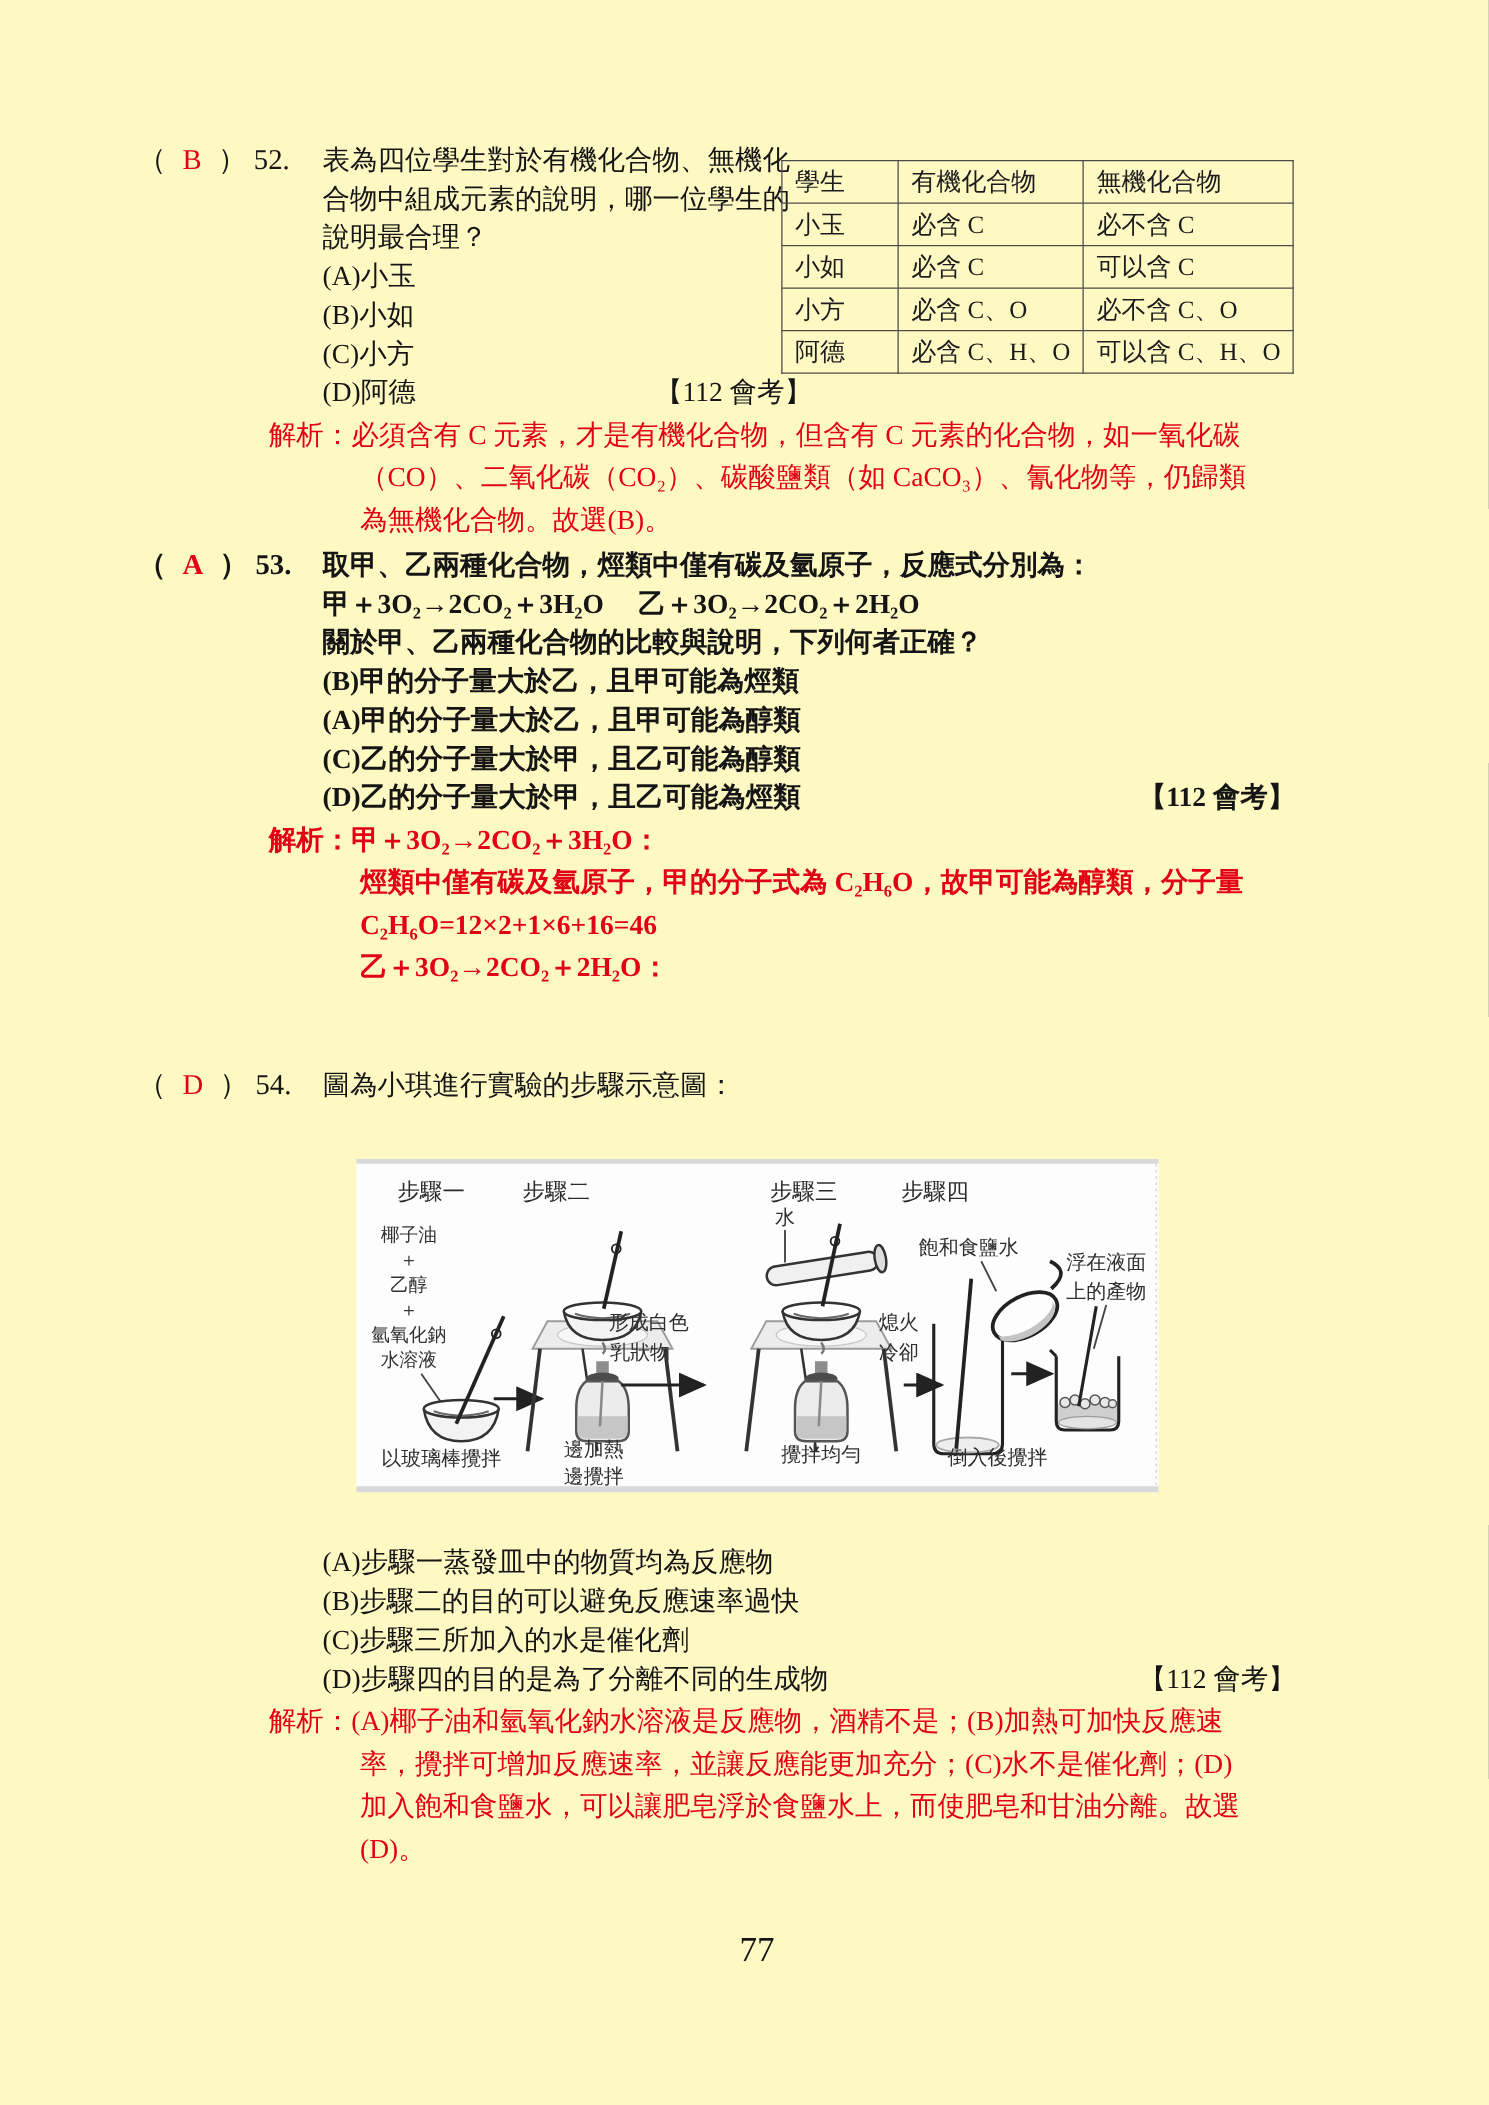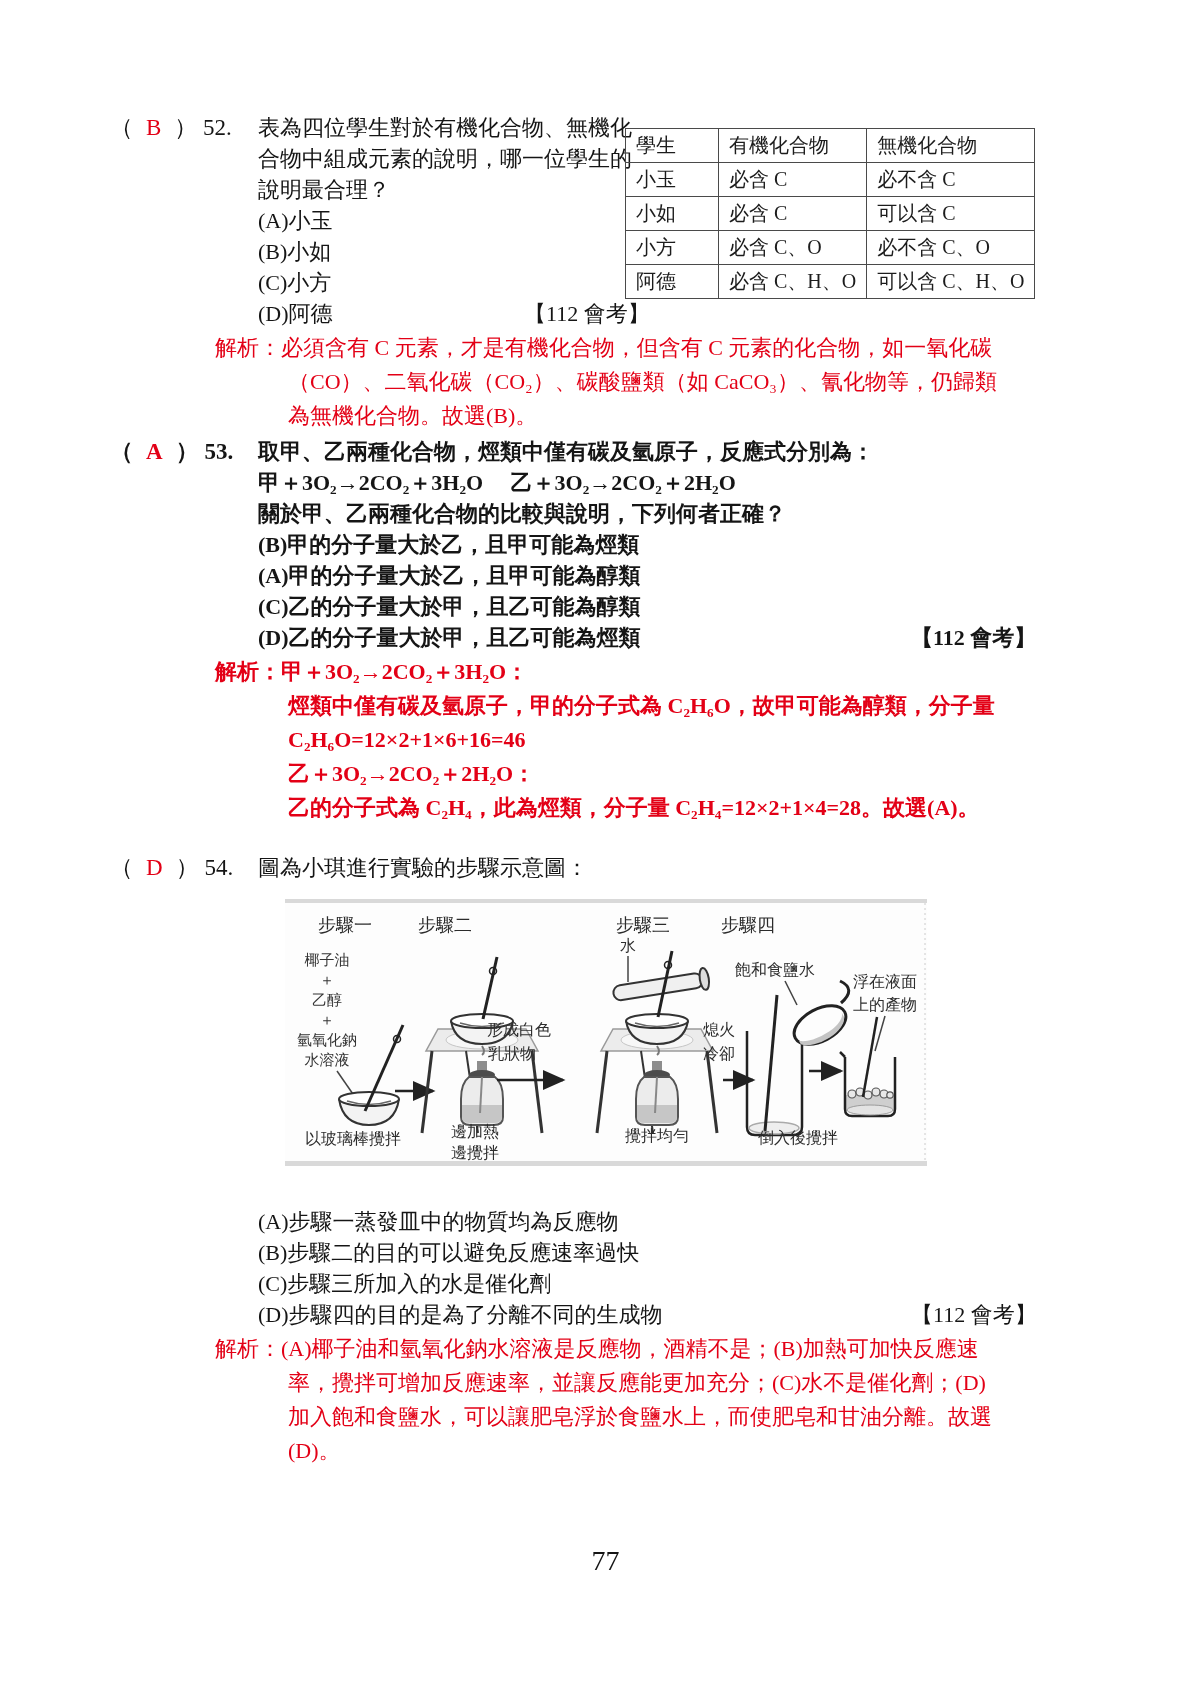--- a/index.html
+++ b/index.html
@@ -1,35 +1,35 @@
 <!DOCTYPE html>
 <html><head>
 <meta charset="utf-8">
 <style>
   :root{ --red:#e30016; --ink:#151515; }
   html,body{margin:0;padding:0;background:#9a9a9a;}
-  .page{width:1191px;height:1684px;background:#ffffff;position:relative;margin:0 auto;
+  .page{width:1191px;height:1684px;background:#fef9c3;position:relative;margin:0 auto;
         font-family:"Liberation Serif","DejaVu Serif",serif;color:var(--ink);overflow:hidden;}
   .qblock{position:absolute;left:110px;right:60px;}
   .qline{display:flex;align-items:flex-start;}
   .qhead{flex:none;width:112px;font-size:23px;line-height:31px;white-space:nowrap;}
   .qhead .ans{color:var(--red);padding:0 13px;}
   .qbody{font-size:22px;line-height:31px;}
   .stem-line,.opt{white-space:nowrap;margin-left:36px;}
   .opt.has-src{position:relative;}
   .src{position:absolute;top:0;white-space:nowrap;}
   .analysis{color:var(--red);font-size:22px;line-height:34px;margin-left:105px;margin-top:2px;}
   .analysis .cont{margin-left:73px;white-space:nowrap;}
   .analysis .first{white-space:nowrap;}
   
   .cmp-table{position:absolute;left:515px;top:16px;border-collapse:collapse;font-size:20px;}
   .cmp-table td{border:1px solid #4a4a4a;padding:3px 10px;height:26px;white-space:nowrap;color:#1c1c1c;}
   .cmp-table td.c1{width:72px;} .cmp-table td.c2{width:126px;} .cmp-table td.c3{width:128px;}
   
-  .diagram{margin-left:63px;margin-top:16px;width:642px;height:279px;position:relative;}
+  .diagram{margin-left:63px;margin-top:44px;width:642px;height:279px;position:relative;}
   .diagram svg{display:block;}
   .pagenum{position:absolute;top:1545px;left:0;width:100%;text-align:center;font-size:28px;padding-left:10px;}
 </style>
 </head>
 <body>
 
 <div class="page">
 
   <div class="qblock" style="top:112px;">
     <div class="qline">
@@ -91,21 +91,20 @@
         <div class="opt">(A)甲的分子量大於乙，且甲可能為醇類</div>
         <div class="opt">(C)乙的分子量大於甲，且乙可能為醇類</div>
         <div class="opt has-src"><span>(D)乙的分子量大於甲，且乙可能為烴類</span><span class="src" style="left:653px;">【112 會考】</span></div>
       </div>
     </div>
     <div class="analysis">
       <div class="first">解析：甲＋3O₂→2CO₂＋3H₂O：</div>
       <div class="cont">烴類中僅有碳及氫原子，甲的分子式為 C₂H₆O，故甲可能為醇類，分子量</div>
       <div class="cont">C₂H₆O=12×2+1×6+16=46</div>
       <div class="cont">乙＋3O₂→2CO₂＋2H₂O：</div>
-      <div class="cont">乙的分子式為 C₂H₄，此為烴類，分子量 C₂H₄=12×2+1×4=28。故選(A)。</div>
     </div>
   </div>
 
   <div class="qblock" style="top:852px;">
     <div class="qline">
       <div class="qhead"><span>（</span><span class="ans">D</span><span>）</span> <span>54.</span></div>
       <div class="qbody">
         <div class="stem-line">圖為小琪進行實驗的步驟示意圖：</div>
 
         <div class="diagram">

